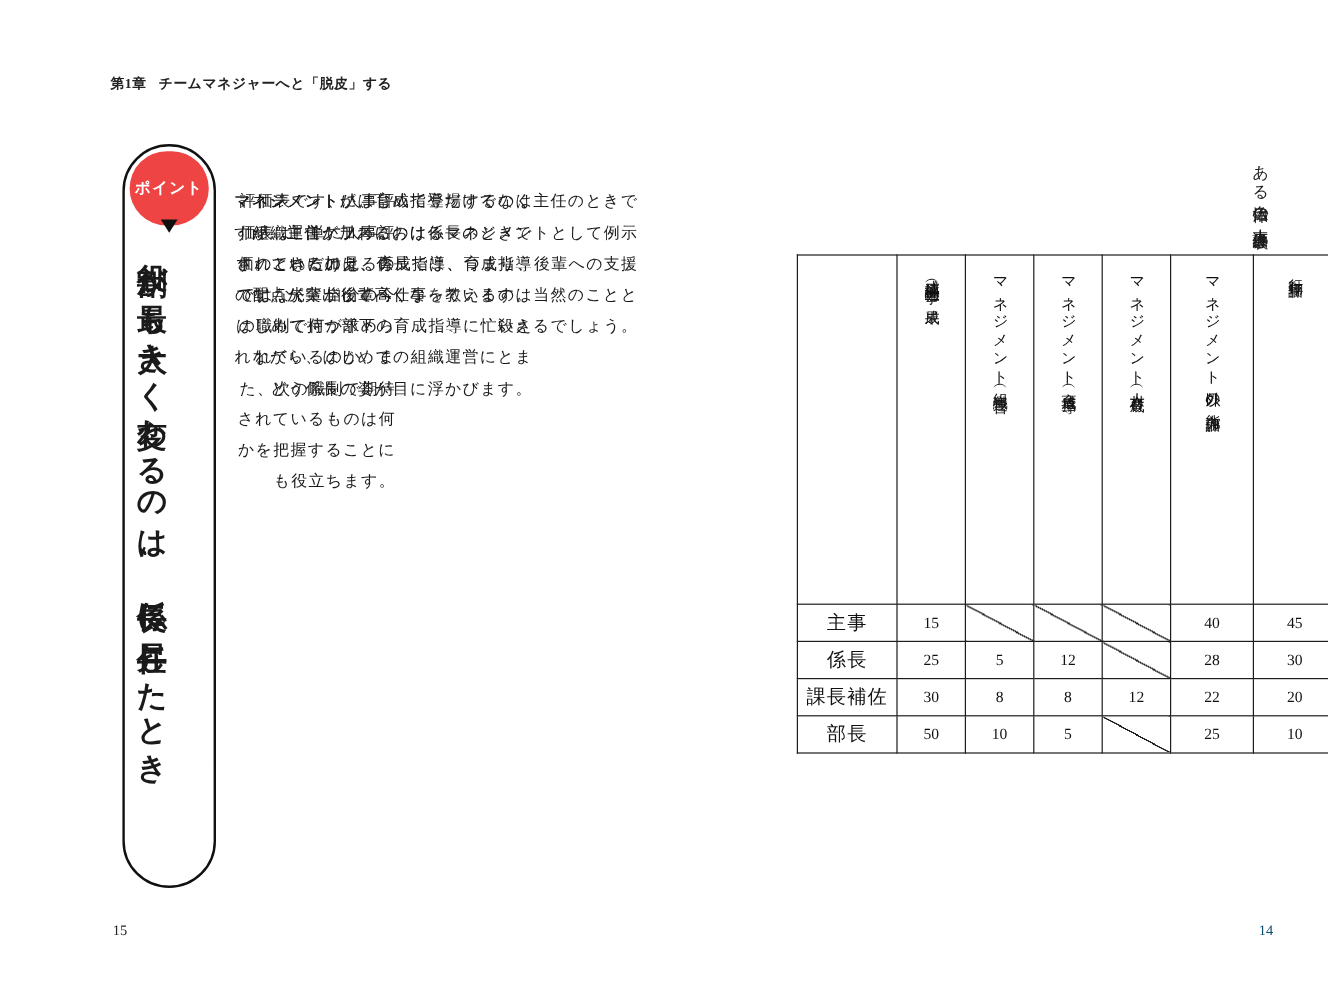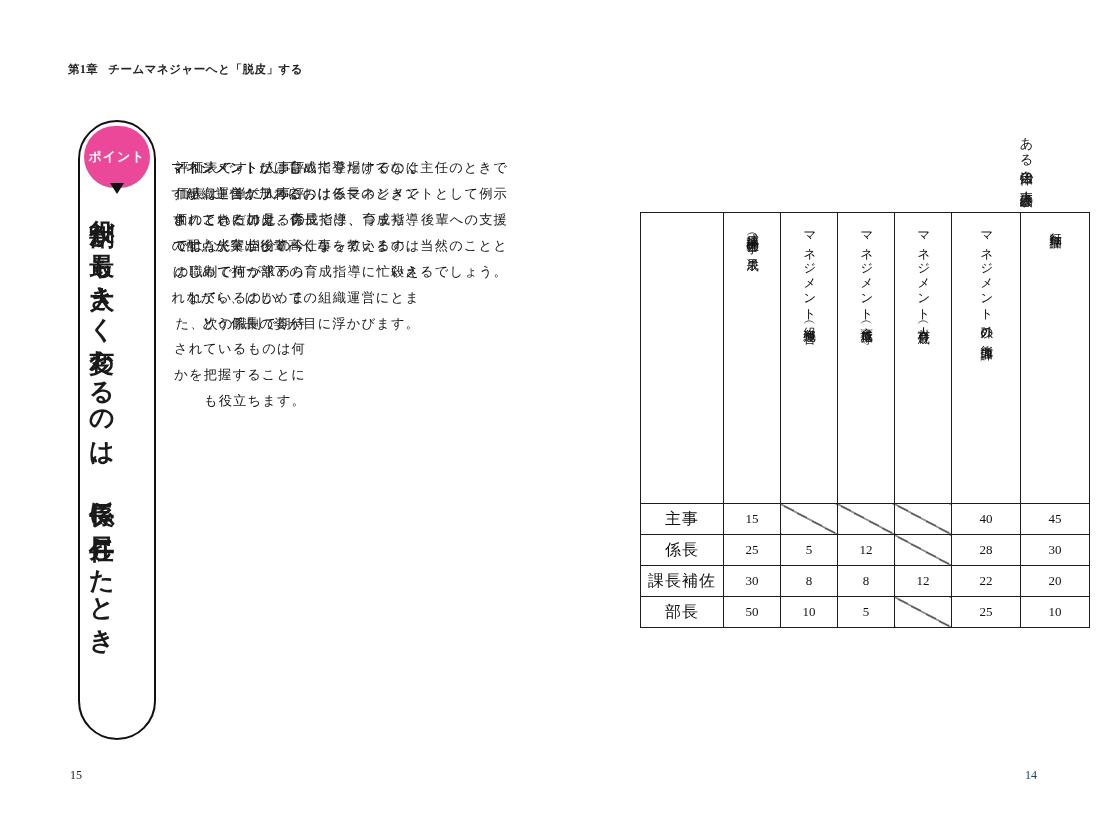--- a/index.html
+++ b/index.html
@@ -11,20 +11,21 @@
     width: 1107px;
     height: 829px;
     font-family: "Liberation Serif", "DejaVu Serif", serif;
     color: #1a1a1a;
     overflow: hidden;
     position: relative;
   }
   .page {
     position: absolute;
     inset: 0;
+    margin-left: 24px;
   }
 
   
   .left-page {
     position: absolute;
     left: 0; top: 0;
     width: 553px; height: 829px;
   }
   .chapter-head {
     position: absolute;
@@ -68,21 +69,21 @@
     border-radius: 39px;
     box-sizing: border-box;
     background: #fff;
   }
   .point-badge {
     position: absolute;
     left: 84px;
     top: 126px;
     width: 66px;
     height: 62px;
-    background: #ec4899;
+    background: #ef4444;
     border-radius: 33px 33px 33px 33px;
     color: #fff;
     display: flex;
     align-items: center;
     justify-content: center;
     font-size: 13px;
     font-weight: bold;
     letter-spacing: 1px;
   }
   .point-badge-tail {

